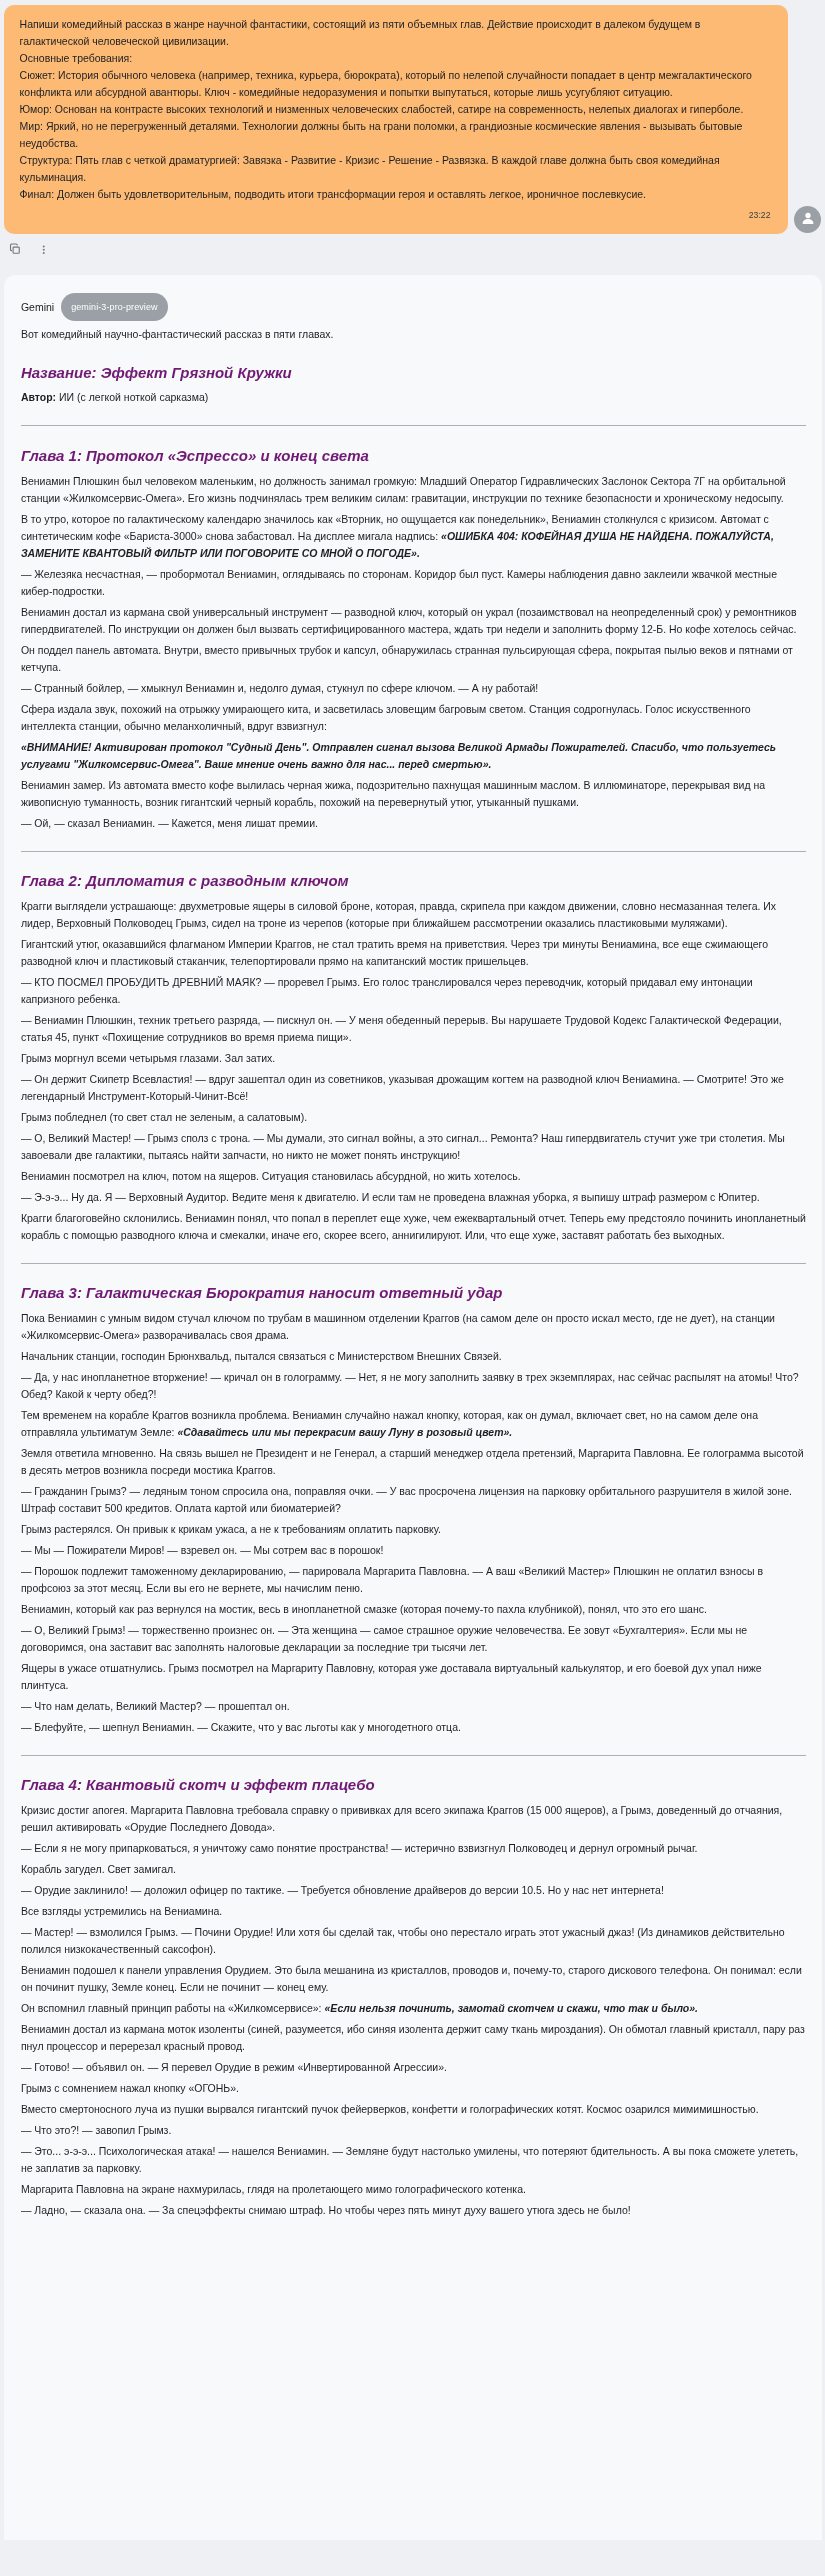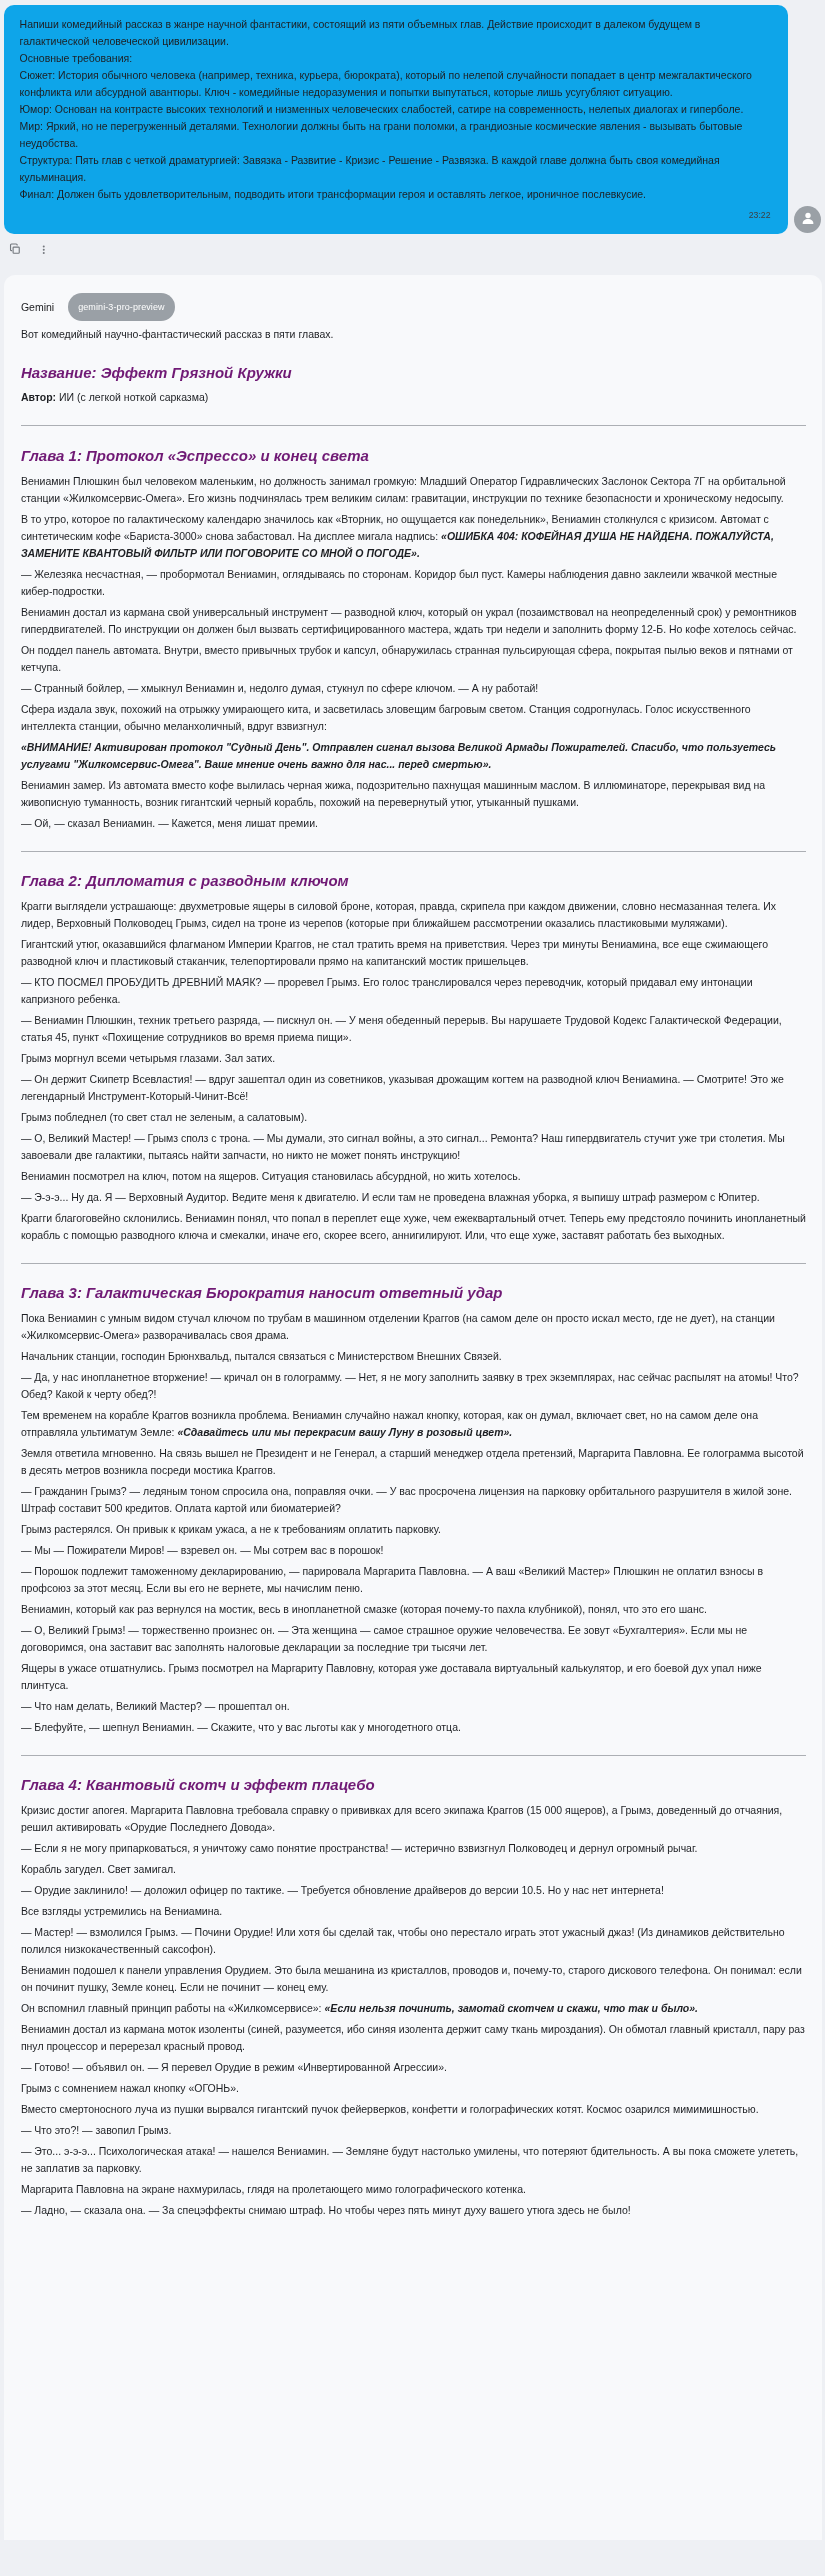--- a/index.html
+++ b/index.html
@@ -6,21 +6,21 @@
   body{
     width:825px;height:2576px;overflow:hidden;
     background:#eef0f4;
     font-family:"Liberation Sans","DejaVu Sans",sans-serif;
     color:#202124;
     -webkit-font-smoothing:antialiased;
   }
   
   .user-row{display:flex;align-items:flex-end;gap:6.5px;padding:5px 3.6px 0 3.6px;}
   .bubble{
-    flex:1;background:#0ea5e9;border-radius:10px;
+    flex:1;background:#fdba74;border-radius:10px;
     padding:10.8px 16px 4.3px 16px;
     font-size:10.5px;line-height:17px;color:#1d1f23;
   }
   .bubble-line{white-space:pre-wrap;}
   .bubble-time{text-align:right;font-size:8.7px;color:#3c4043;padding:4.3px 1.4px 5.8px 0;}
   .avatar{
     width:27px;height:27px;border-radius:50%;background:#9aa0a6;
     display:flex;align-items:center;justify-content:center;flex:none;margin-bottom:1.4px;
   }
   
@@ -29,21 +29,21 @@
   
   .card{
     margin:17.3px 2.9px 0 3.6px;
     background:#f8f9fb;
     border-radius:11.5px 11.5px 0 0;
     padding:14.4px 16px 21.6px 13.7px;
     position:relative;
     min-height:2265px;
     box-sizing:border-box;
   }
-  .assistant-header{display:flex;align-items:center;gap:14px;padding:2.9px 0 1.4px 3.6px;}
+  .assistant-header{display:flex;align-items:center;gap:7px;padding:2.9px 0 1.4px 3.6px;}
   .assistant-name{font-size:10.5px;color:#202124;}
   .badge{
     background:#9aa0a6;color:#ffffff;font-size:9px;
     padding:9px 10px;border-radius:721px;letter-spacing:0.1px;
   }
   
   .story{padding:0 0 0 3.6px;}
   .story p{font-size:10.5px;line-height:17px;margin:4px 0;color:#1d1f23;}
   .story h2{font-size:15px;line-height:1.3;font-weight:700;color:#701a75;margin:19.5px 0 7.2px 0;font-style:italic;}
   .story hr{border:none;border-top:0.7px solid rgba(110,115,122,.55);margin:19px 0 1.4px 0;}

